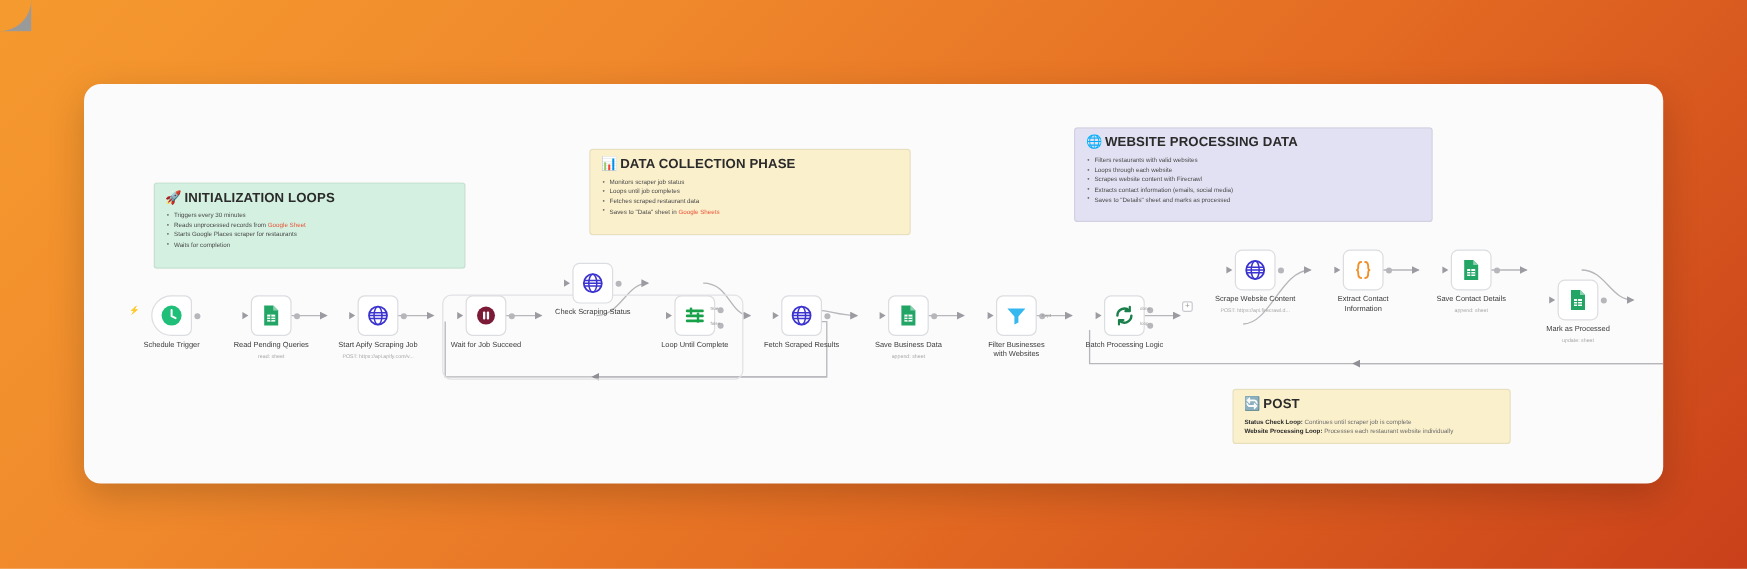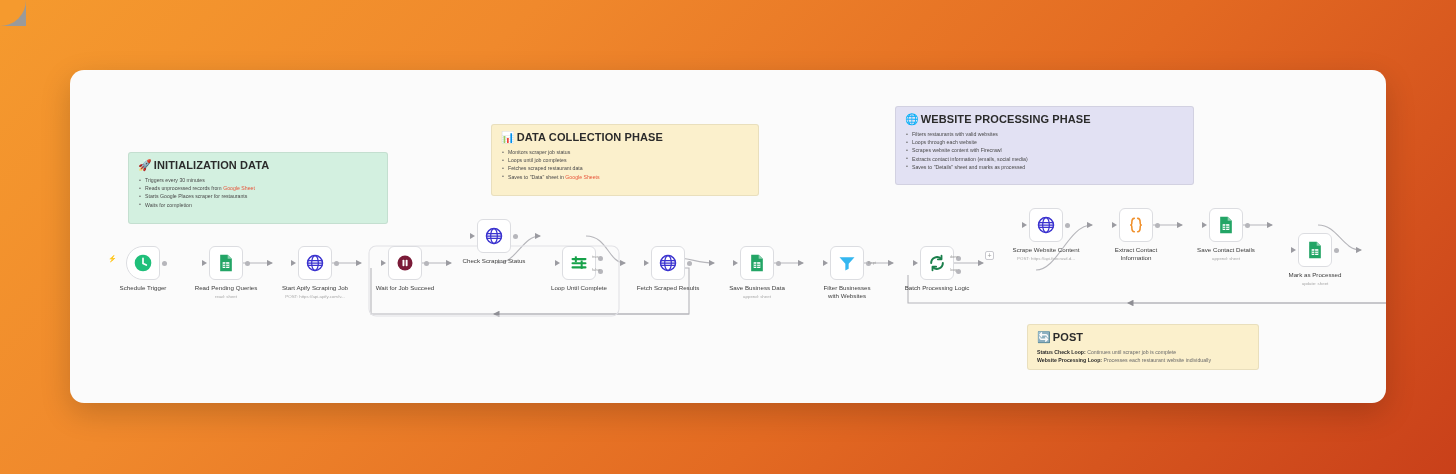--- a/index.html
+++ b/index.html
@@ -129,21 +129,21 @@
         <path d="M1345,233 L1058,233" marker-end="url(#ahl)"></path>
       </g>
       <g fill="none" stroke="#b6b6bb" stroke-width="1.1">
         <rect x="299" y="176" width="250" height="70" rx="7" stroke="#e2e2e6" fill="none"></rect>
       </g>
     </svg>
 
     <div class="note note-init">
       <div class="note-title">
         <span class="note-emoji">🚀</span>
-        <span>INITIALIZATION DATA</span>
+        <span>INITIALIZATION LOOPS</span>
       </div>
       <ul id="note-0-list">
           <li>Triggers every 30 minutes</li>
           <li>Reads unprocessed records from <span class="lnk">Google Sheet</span></li>
           <li>Starts Google Places scraper for restaurants</li>
           <li>Waits for completion</li>
         </ul>
     </div>
 
     <div class="note note-data">
@@ -155,21 +155,21 @@
           <li>Monitors scraper job status</li>
           <li>Loops until job completes</li>
           <li>Fetches scraped restaurant data</li>
           <li>Saves to "Data" sheet in <span class="lnk">Google Sheets</span></li>
         </ul>
     </div>
 
     <div class="note note-web">
       <div class="note-title">
         <span class="note-emoji">🌐</span>
-        <span>WEBSITE PROCESSING PHASE</span>
+        <span>WEBSITE PROCESSING DATA</span>
       </div>
       <ul id="note-2-list">
           <li>Filters restaurants with valid websites</li>
           <li>Loops through each website</li>
           <li>Scrapes website content with Firecrawl</li>
           <li>Extracts contact information (emails, social media)</li>
           <li>Saves to "Details" sheet and marks as processed</li>
         </ul>
     </div>
 

